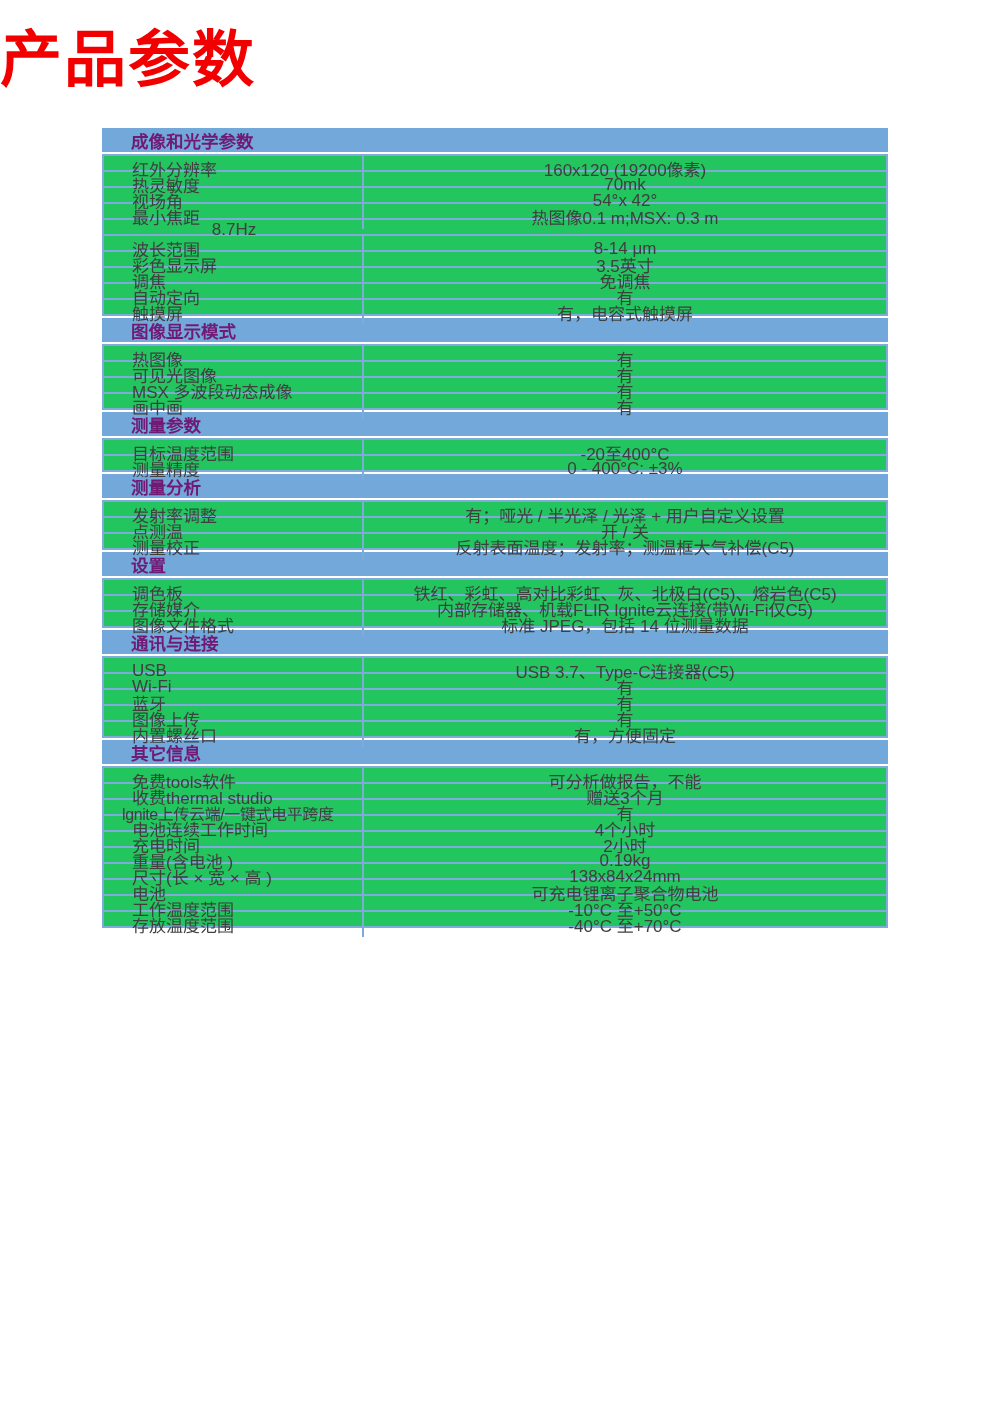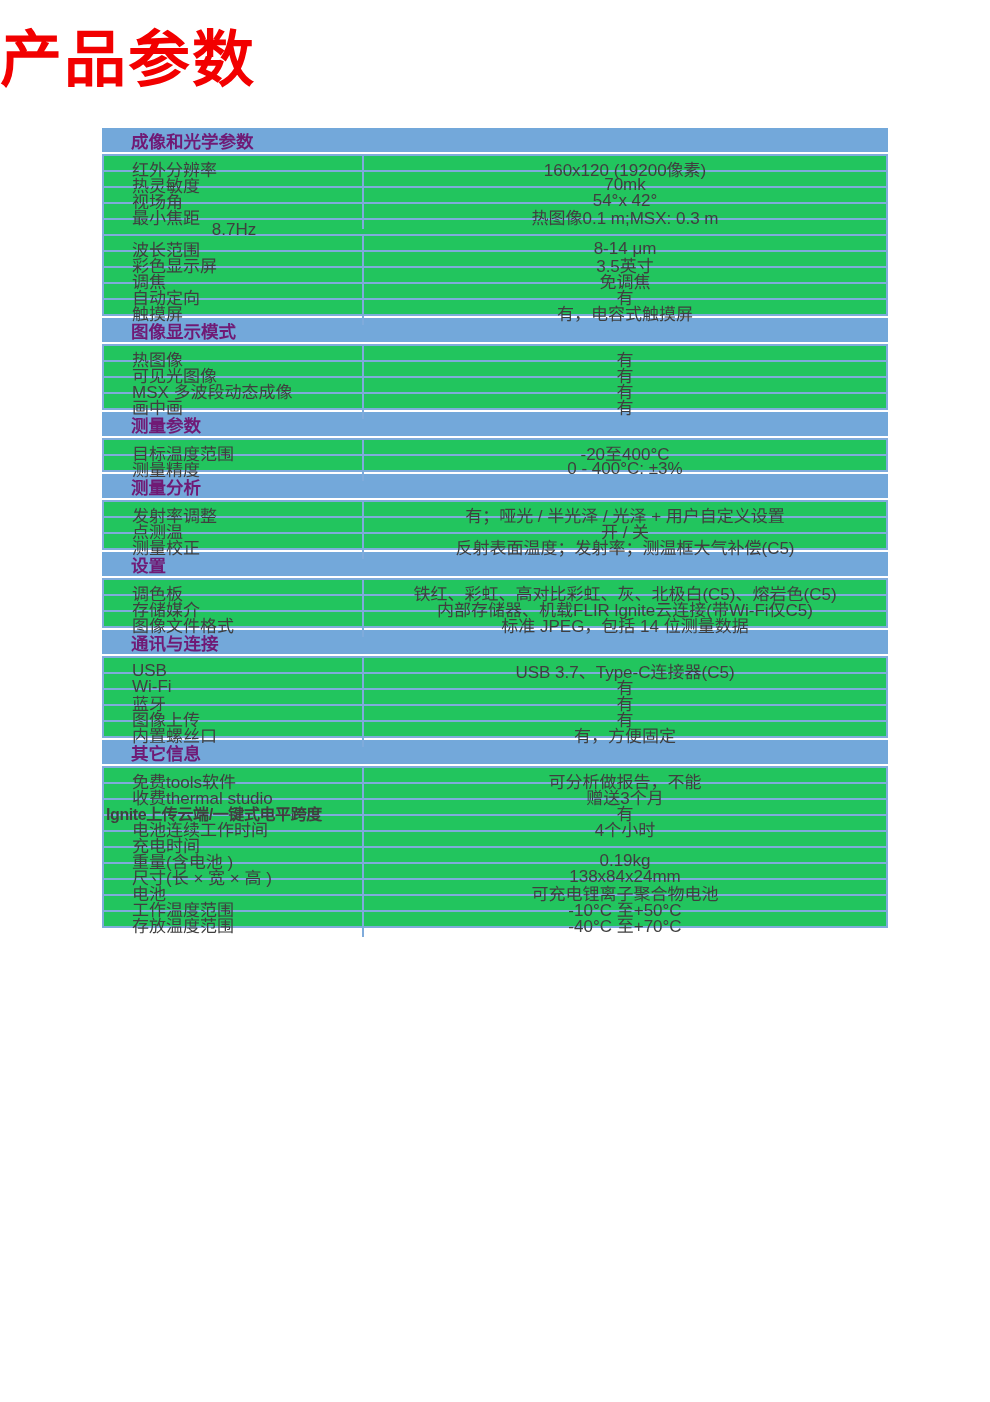--- a/index.html
+++ b/index.html
@@ -52,24 +52,23 @@
   .cell-label {
     display: flex;
     align-items: center;
     padding-left: 28px;
     border-right: 2px solid var(--line-blue, #7fabdb);
     font-size: 17px;
     white-space: nowrap;
     overflow: visible;
   }
   .cell-label.tight {
-    padding-left: 2px;
+    padding-left: 18px;
     font-size: 16px;
     letter-spacing: -0.4px;
-    font-weight: bold;
   }
 
   .cell-value {
     display: flex;
     align-items: center;
     justify-content: center;
     font-size: 17px;
     white-space: nowrap;
   }
 </style>
@@ -231,20 +230,21 @@
       <div class="spec-row">
     <div class="cell-label tight">lgnite上传云端/一键式电平跨度</div>
     <div class="cell-value">有</div>
   </div>
       <div class="spec-row">
     <div class="cell-label">电池连续工作时间</div>
     <div class="cell-value">4个小时</div>
   </div>
       <div class="spec-row">
     <div class="cell-label">充电时间</div>
+    <div class="cell-value">2小时</div>
   </div>
       <div class="spec-row">
     <div class="cell-label">重量(含电池 )</div>
     <div class="cell-value">0.19kg</div>
   </div>
       <div class="spec-row">
     <div class="cell-label">尺寸(长 × 宽 × 高 )</div>
     <div class="cell-value">138x84x24mm</div>
   </div>
       <div class="spec-row">

